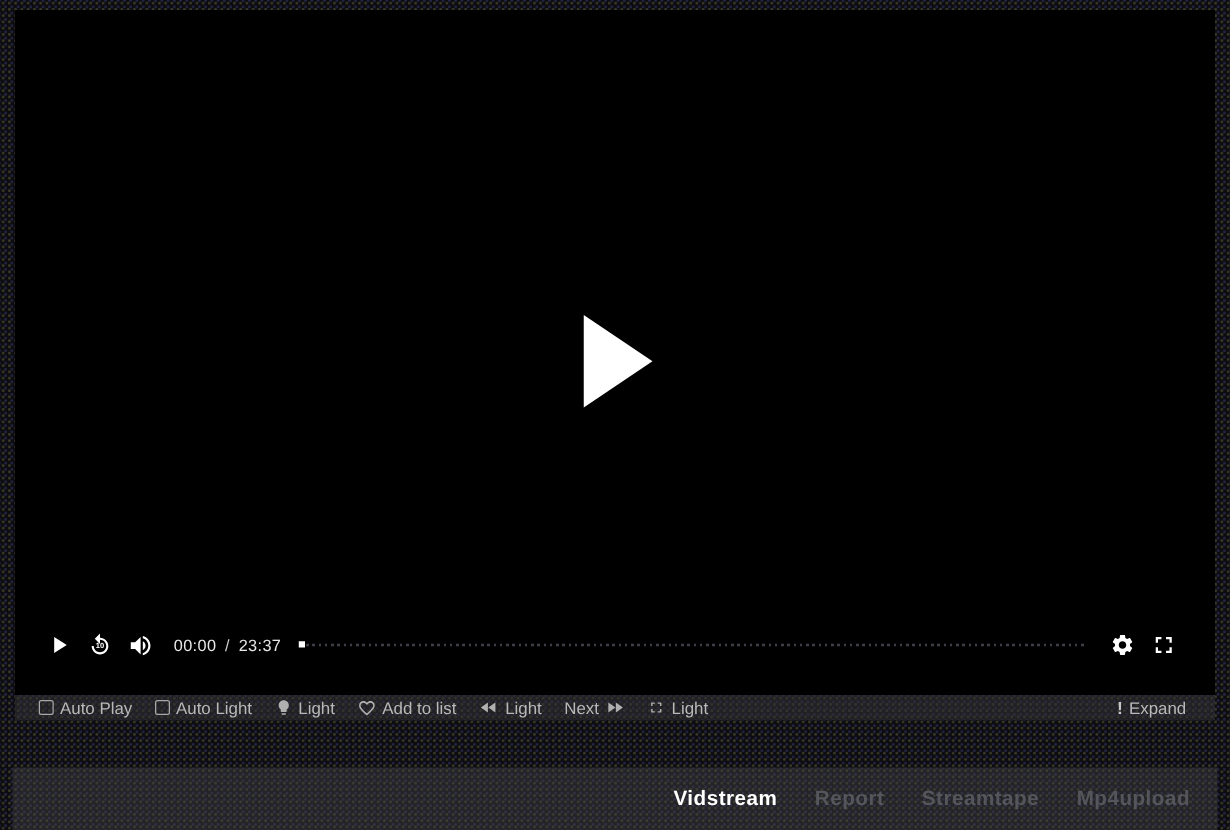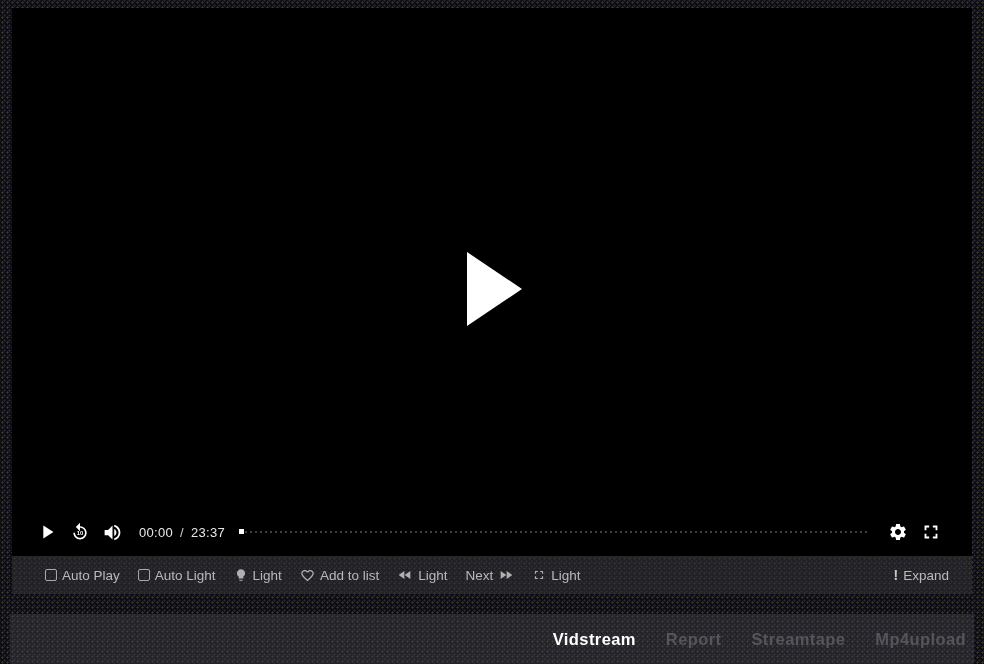--- a/index.html
+++ b/index.html
@@ -23,21 +23,21 @@
   }
   .big-play {
     position:absolute; left:455px; top:244px;
     width:0; height:0;
     border-left:55px solid #fff;
     border-top:37px solid transparent;
     border-bottom:37px solid transparent;
     cursor:pointer;
   }
   .control-bar {
-    position:absolute; left:0; bottom:4px; width:100%; height:40px;
+    position:absolute; left:0; bottom:20px; width:100%; height:40px;
     display:flex; align-items:center;
     padding:0 24px 0 18px;
   }
   .cbtn {
     background:none; border:none; color:#fff; cursor:pointer;
     display:flex; align-items:center; justify-content:center;
     padding:0; margin:0 6px; flex:0 0 auto;
   }
   .cbtn svg { display:block; fill:#fff; }
   .rewind-wrap { position:relative; }
@@ -57,29 +57,29 @@
   .progress-track {
     position:absolute; left:6px; right:0; top:4px; height:2px;
     background-image:repeating-linear-gradient(90deg,#3e3e48 0 2px, transparent 2px 5px);
   }
   .progress-handle {
     position:absolute; left:0; top:2px; width:5px; height:5px; background:#fff;
   }
 
   
   .toolbar {
-    position:absolute; left:12px; top:556px; width:960px; height:38px;
+    position:absolute; left:12px; top:556px; width:960px; height:20px;
     background-color:#212125;
     background-image:
       radial-gradient(circle, rgba(140,140,95,0.18) 0.8px, transparent 1.4px),
       radial-gradient(circle, rgba(95,95,160,0.18) 0.8px, transparent 1.4px);
     background-size:5px 5px, 5px 5px;
     background-position:0 0, 2px 3px;
     display:flex; align-items:center;
-    padding:0 14px 0 24px;
+    padding:0 14px 0 10px;
   }
   .tb-item {
     display:flex; align-items:center; gap:5px;
     background:none; border:none; cursor:pointer;
     color:#b9b9b9; font-size:13.5px; font-family:inherit;
     margin:0 9px; flex:0 0 auto; white-space:nowrap;
   }
   .tb-item svg { display:block; fill:#b0b0b0; }
   .checkbox {
     width:12px; height:12px; border:1.5px solid #a8a8a8; border-radius:2px;
@@ -93,21 +93,21 @@
   
   .server-panel {
     position:absolute; left:10px; top:614px; width:964px; height:50px;
     background-color:#242428;
     background-image:
       radial-gradient(circle, rgba(150,150,100,0.22) 0.8px, transparent 1.4px),
       radial-gradient(circle, rgba(100,100,170,0.22) 0.8px, transparent 1.4px);
     background-size:5px 5px, 5px 5px;
     background-position:0 0, 2px 3px;
     display:flex; align-items:center; justify-content:flex-end;
-    padding-right:8px;
+    padding-right:22px;
   }
   .server-link {
     background:none; border:none; cursor:pointer; font-family:inherit;
     font-size:16.5px; font-weight:bold; letter-spacing:0.4px;
     color:#55555c; margin-left:30px;
   }
   .server-link.active { color:#ffffff; }
 </style>
 </head>
 <body>

